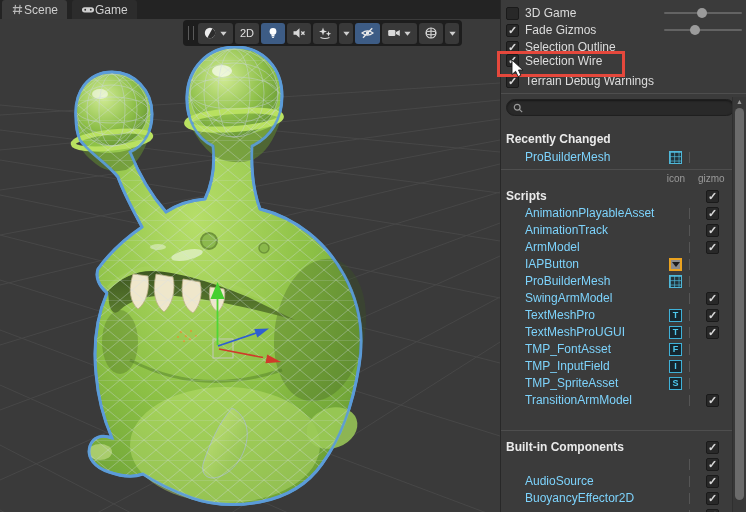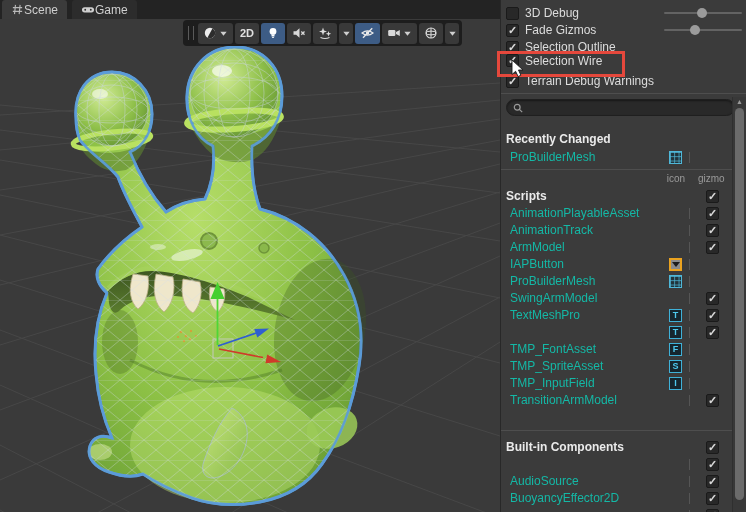--- a/index.html
+++ b/index.html
@@ -16,21 +16,21 @@
 
   
   #scene-svg { position:absolute; left:0; top:0; }
 
   
   .sc-toolbar { position:absolute; left:183px; top:20px; height:26px; display:flex; align-items:center;
      gap:2px; background:#1d1d1d; border-radius:4px; padding:2px 3px; }
   .tb-handle { width:6px; height:14px; border-left:1.5px solid #5a5a5a; border-right:1.5px solid #5a5a5a; margin:0 2px; }
   .tb-btn { height:21px; min-width:22px; background:#393939; border-radius:3px; display:flex;
      align-items:center; justify-content:center; gap:2px; padding:0 5px; color:#e0e0e0;
-     font-size:11px; font-weight:bold; cursor:default;text-align:center; }
+     font-size:11px; font-weight:normal; cursor:default;text-align:center; }
   .tb-btn.active { background:#3d5c85; }
   .tb-btn.chev-only { min-width:14px; padding:0 2px; }
 
   
   .gizmos-panel { position:absolute; left:500px; top:0; width:246px; height:512px;
      background:#3b3b3b; border-left:1px solid #282828; overflow:hidden; font-size:12px; color:#d2d2d2; }
   .toggle-row { position:absolute; left:5px; height:17px; display:flex; align-items:center; gap:6px; }
   .cb { width:13px; height:13px; background:#282828; border:1px solid #1a1a1a; border-radius:2px;
      color:#d8d8d8; font-size:11px; line-height:11px; font-weight:bold; text-align:center; flex:0 0 13px; }
   .cb.empty { color:transparent; }
@@ -38,21 +38,21 @@
   .slider { position:absolute; width:78px; height:10px; }
   .slider .track { position:absolute; left:0; right:0; top:4px; height:2px; background:#636363; border-radius:1px; }
   .slider .handle { position:absolute; top:0; width:10px; height:10px; border-radius:50%; background:#9b9b9b; }
   .sep { position:absolute; left:0; width:246px; height:1px; background:#4e4e4e; }
   .searchbox { position:absolute; left:5px; top:99px; width:229px; height:17px; background:#292929;
      border:1px solid #1f1f1f; border-radius:9px; display:flex; align-items:center; padding:0 6px; gap:4px;
      box-shadow: inset 0 1px 2px rgba(0,0,0,.45); }
   .searchbox input { flex:1; background:transparent; border:none; outline:none; color:#ddd; font-size:11px; }
   .sec-hdr { font-weight:bold; color:#eaeaea; }
   .g-row { position:relative; height:17px; line-height:17px; }
-  .g-row .rname { position:absolute; left:9px; top:0; color:#14b8a6; white-space:nowrap; }
+  .g-row .rname { position:absolute; left:24px; top:0; color:#7dd3fc; white-space:nowrap; }
   .g-row.hdr .rname { left:5px; font-weight:bold; color:#eaeaea; }
   .g-row .coldiv { position:absolute; left:188px; top:3px; width:1px; height:11px; background:#555; }
   .g-row .gcb { position:absolute; left:205px; top:2px; }
   .icon-slot { position:absolute; left:168px; top:2px; width:13px; height:13px; }
   .icon-pb { border:1px solid #4fb7d8; background-image:
       linear-gradient(rgba(79,183,216,.85) 1px, transparent 1px),
       linear-gradient(90deg, rgba(79,183,216,.85) 1px, transparent 1px);
       background-size:4.3px 4.3px; background-color:#21333a; }
   .icon-iap { border:2px solid #eaa21f; background:#8b8b8b; display:flex; align-items:flex-start; justify-content:center; }
   .icon-iap .tri { margin-top:2px; width:0; height:0; border-left:4px solid transparent;
@@ -315,21 +315,21 @@
             <polygon points="1.5,3 8.5,3 5,7.5" fill="#cfcfcf"></polygon>
           </svg>
         </span>
       </div>
     </div>
 
   <div class="gizmos-panel">
     <div id="toggles">
         <div class="toggle-row" style="top: 4.5px;">
           <span class="cb empty">✓</span>
-          <span class="t-label">3D Debug</span>
+          <span class="t-label">3D Game</span>
         </div>
         <div class="slider" style="left: 163px; top: 8px;">
           <div class="track"></div>
           <div class="handle" style="left:calc(49% - 5px)"></div>
         </div>
         <div class="toggle-row" style="top: 21.5px;">
           <span class="cb">✓</span>
           <span class="t-label">Fade Gizmos</span>
         </div>
         <div class="slider" style="left: 163px; top: 25px;">
@@ -409,38 +409,39 @@
           <span class="coldiv"></span>
           <span class="cb gcb">✓</span>
         </div>
         <div class="g-row">
           <span class="rname">TextMeshPro</span>
           <span class="coldiv"></span>
           <span class="icon-slot icon-tmp">T</span>
           <span class="cb gcb">✓</span>
         </div>
         <div class="g-row">
+          <span class="rname">TextMeshProUGUI</span>
           <span class="coldiv"></span>
           <span class="icon-slot icon-tmp">T</span>
           <span class="cb gcb">✓</span>
         </div>
         <div class="g-row">
           <span class="rname">TMP_FontAsset</span>
           <span class="coldiv"></span>
           <span class="icon-slot icon-tmp">F</span>
         </div>
         <div class="g-row">
+          <span class="rname">TMP_InputField</span>
+          <span class="coldiv"></span>
+          <span class="icon-slot icon-tmp">I</span>
+        </div>
+        <div class="g-row">
           <span class="rname">TMP_SpriteAsset</span>
           <span class="coldiv"></span>
           <span class="icon-slot icon-tmp">S</span>
-        </div>
-        <div class="g-row">
-          <span class="rname">TMP_InputField</span>
-          <span class="coldiv"></span>
-          <span class="icon-slot icon-tmp">I</span>
         </div>
         <div class="g-row">
           <span class="rname">TransitionArmModel</span>
           <span class="coldiv"></span>
           <span class="cb gcb">✓</span>
         </div>
       </div>
     <div class="sep" style="top:430px;"></div>
     <div id="section-builtin" class="section-block" style="top:439px;">
         <div class="g-row hdr">

